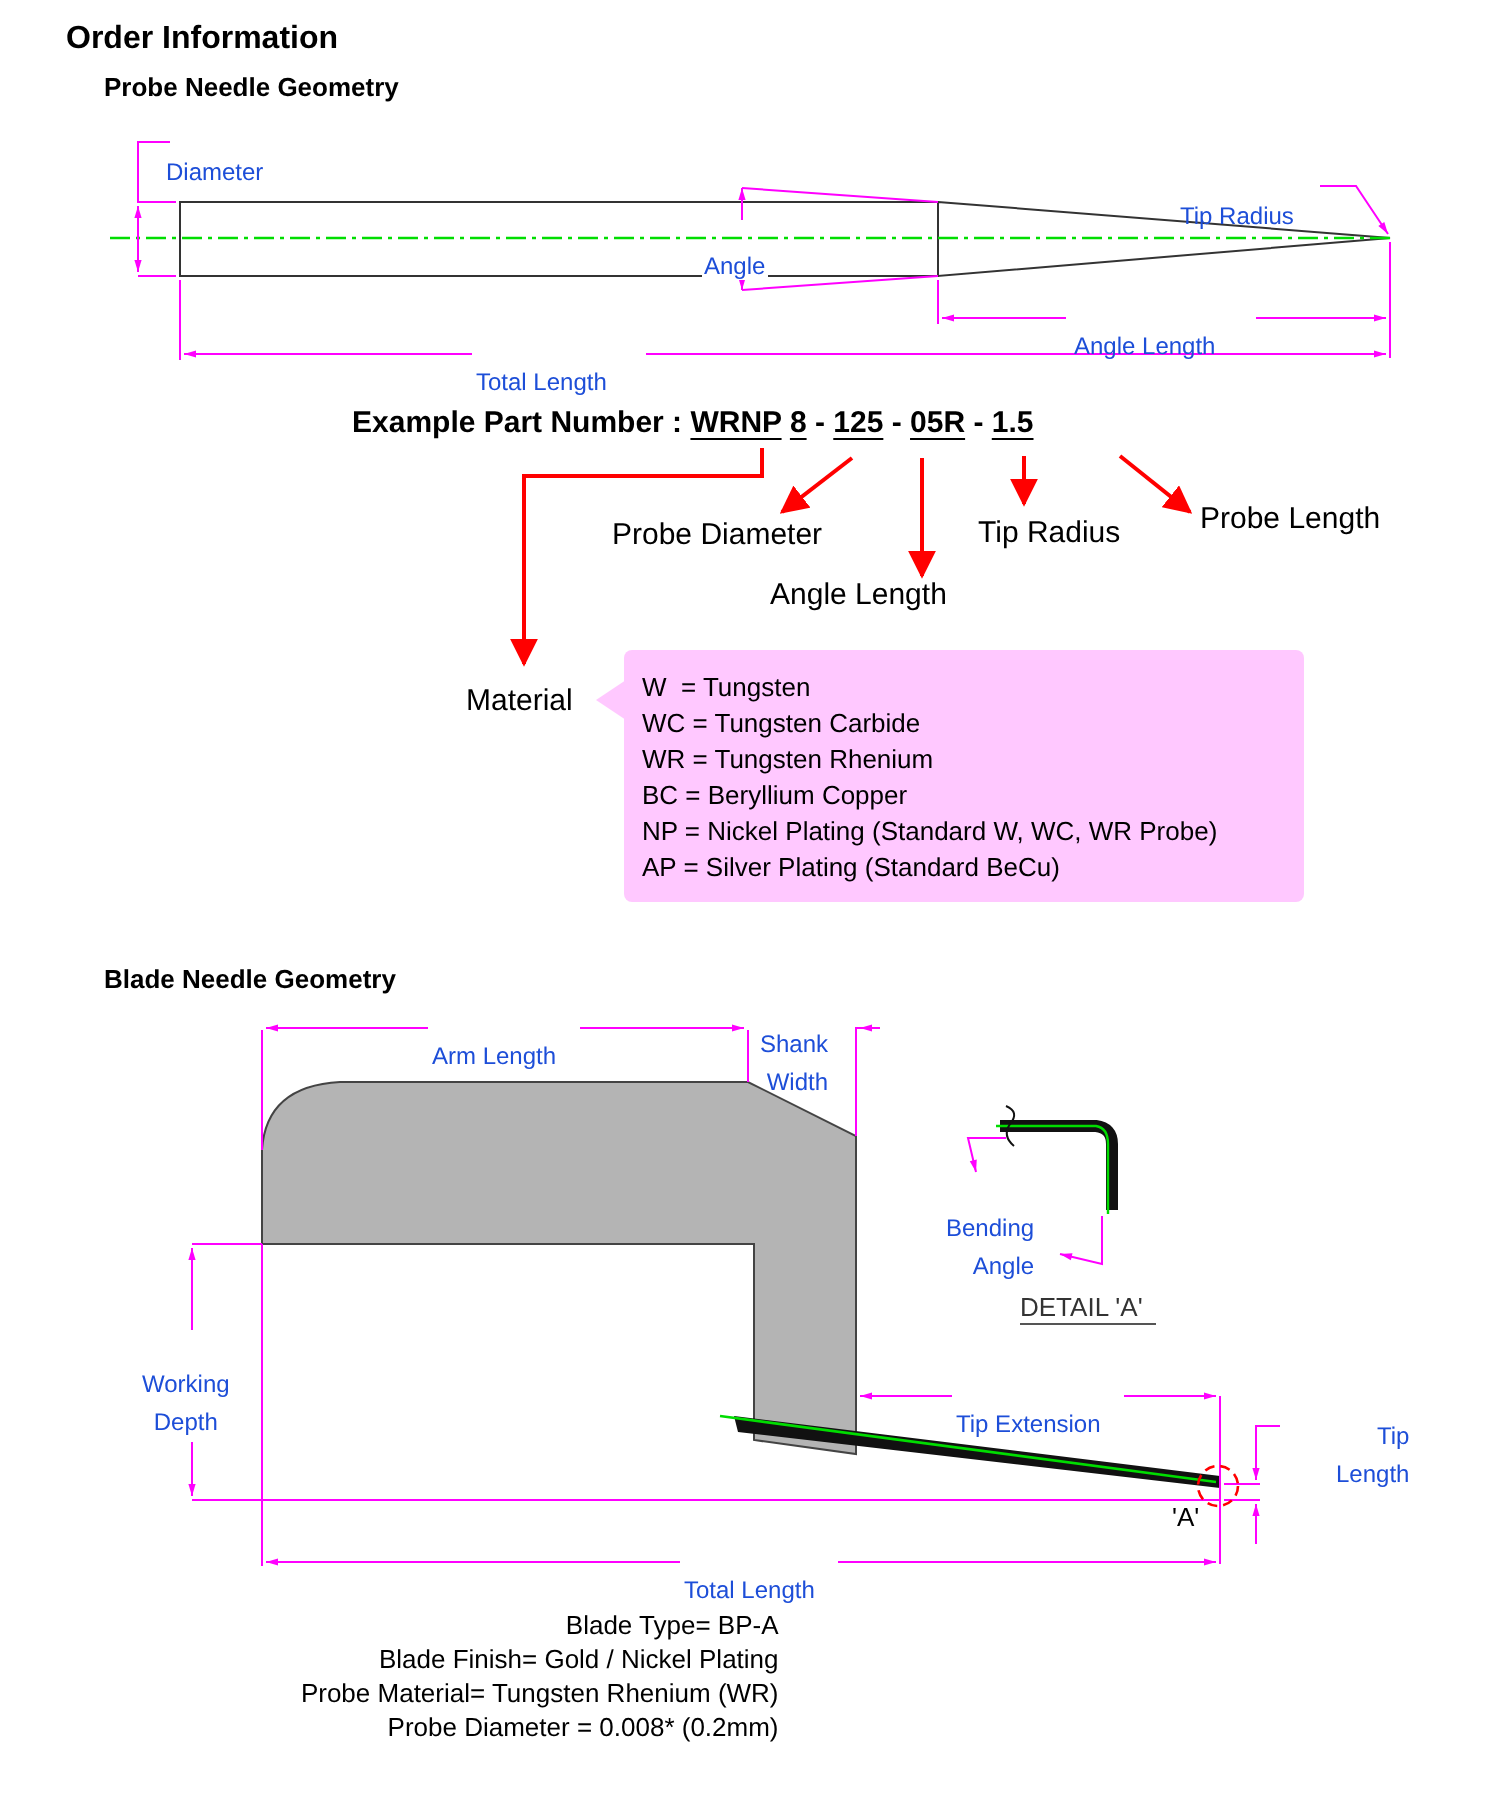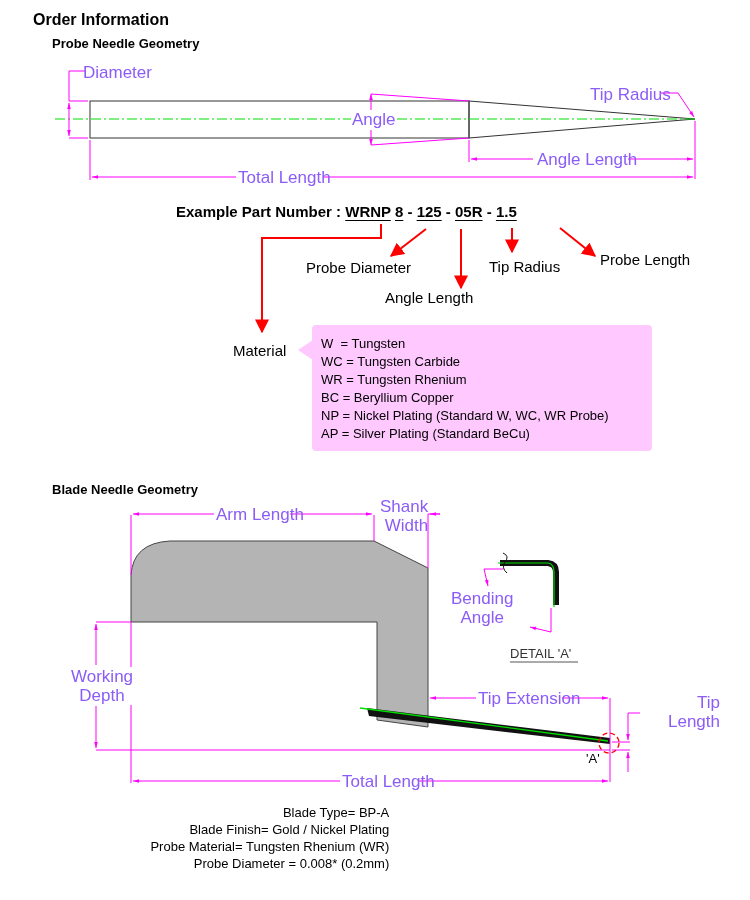--- a/index.html
+++ b/index.html
@@ -1,21 +1,21 @@
 <!DOCTYPE html>
 <html><head>
 <meta charset="utf-8">
 <style>
   html, body { margin: 0; padding: 0; background: #ffffff; }
   body { width: 750px; height: 900px; position: relative; overflow: hidden;
          font-family: "Liberation Sans", sans-serif; }
   .abs { position: absolute; white-space: nowrap; }
   .h1 { font-size: 16px; font-weight: bold; color: #000; }
   .h2 { font-size: 13px; font-weight: bold; color: #000; }
-  .dim { font-size: 17px; color: #8b5cf6; }
+  .dim { font-size: 12px; color: #1d4ed8; margin-top: 16px; }
   .lbl { font-size: 15px; color: #000; }
   .pn { font-size: 15px; font-weight: bold; color: #000; }
   .pn u { text-underline-offset: 3px; }
   .mat-box { position: absolute; left: 312px; top: 325px; width: 340px; height: 126px;
              background: #ffc8ff; border-radius: 4px; }
   .mat-box .line { font-size: 13px; color: #000; line-height: 18px; }
   .mat-ptr { position: absolute; left: 298px; top: 340px; width: 0; height: 0;
              border-top: 10px solid transparent; border-bottom: 10px solid transparent;
              border-right: 15px solid #ffc8ff; }
   .spec { font-size: 13px; color: #000; line-height: 17px; }
@@ -173,21 +173,21 @@
   <div>Working</div>
   <div>Depth</div>
 </div>
 <div class="abs dim" style="left:478px;top:689px;">Tip Extension</div>
 <div class="abs dim" style="left:668px;top:693px;text-align:right;line-height:19px;">
   <div>Tip</div>
   <div>Length</div>
 </div>
 <div class="abs" style="left:586px;top:751px;font-size:13px;color:#000;">'A'</div>
 <div class="abs dim" style="left:342px;top:772px;">Total Length</div>
-<div class="abs dim" style="left:451px;top:589px;text-align:center;line-height:19px;">
+<div class="abs dim" style="left:473px;top:589px;text-align:right;line-height:19px;">
   <div>Bending</div>
   <div>Angle</div>
 </div>
 <div class="abs" style="left:510px;top:646px;font-size:13px;color:#333;">DETAIL 'A'</div>
 
 <div class="abs" style="left:133px;top:804px;text-align:right;">
   <div class="spec"><span style="display:inline-block;width:102px;">Blade Type</span><span>= BP-A</span></div>
   <div class="spec"><span style="display:inline-block;width:102px;">Blade Finish</span><span>= Gold / Nickel Plating</span></div>
   <div class="spec"><span style="display:inline-block;width:102px;">Probe Material</span><span>= Tungsten Rhenium (WR)</span></div>
   <div class="spec"><span>Probe Diameter</span> <span>= 0.008* (0.2mm)</span></div>

